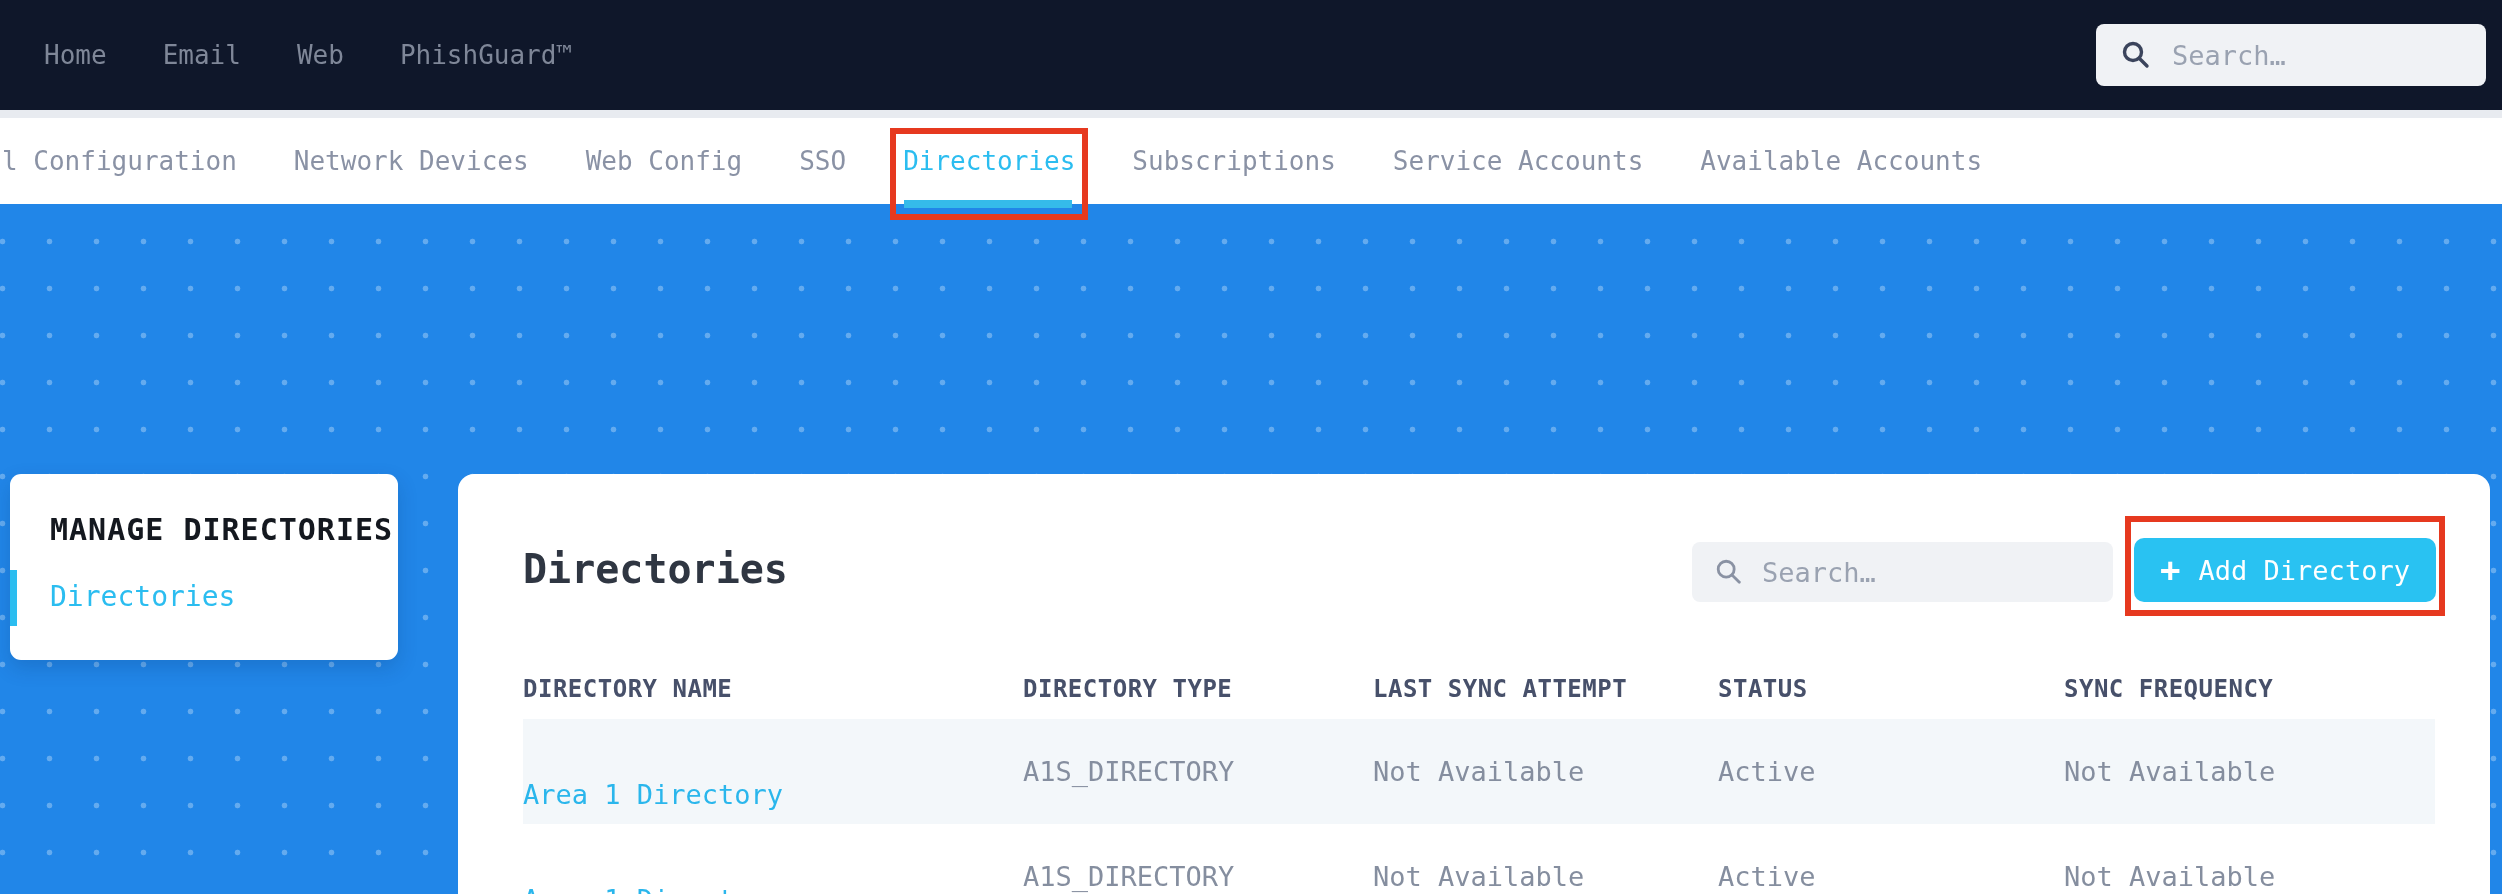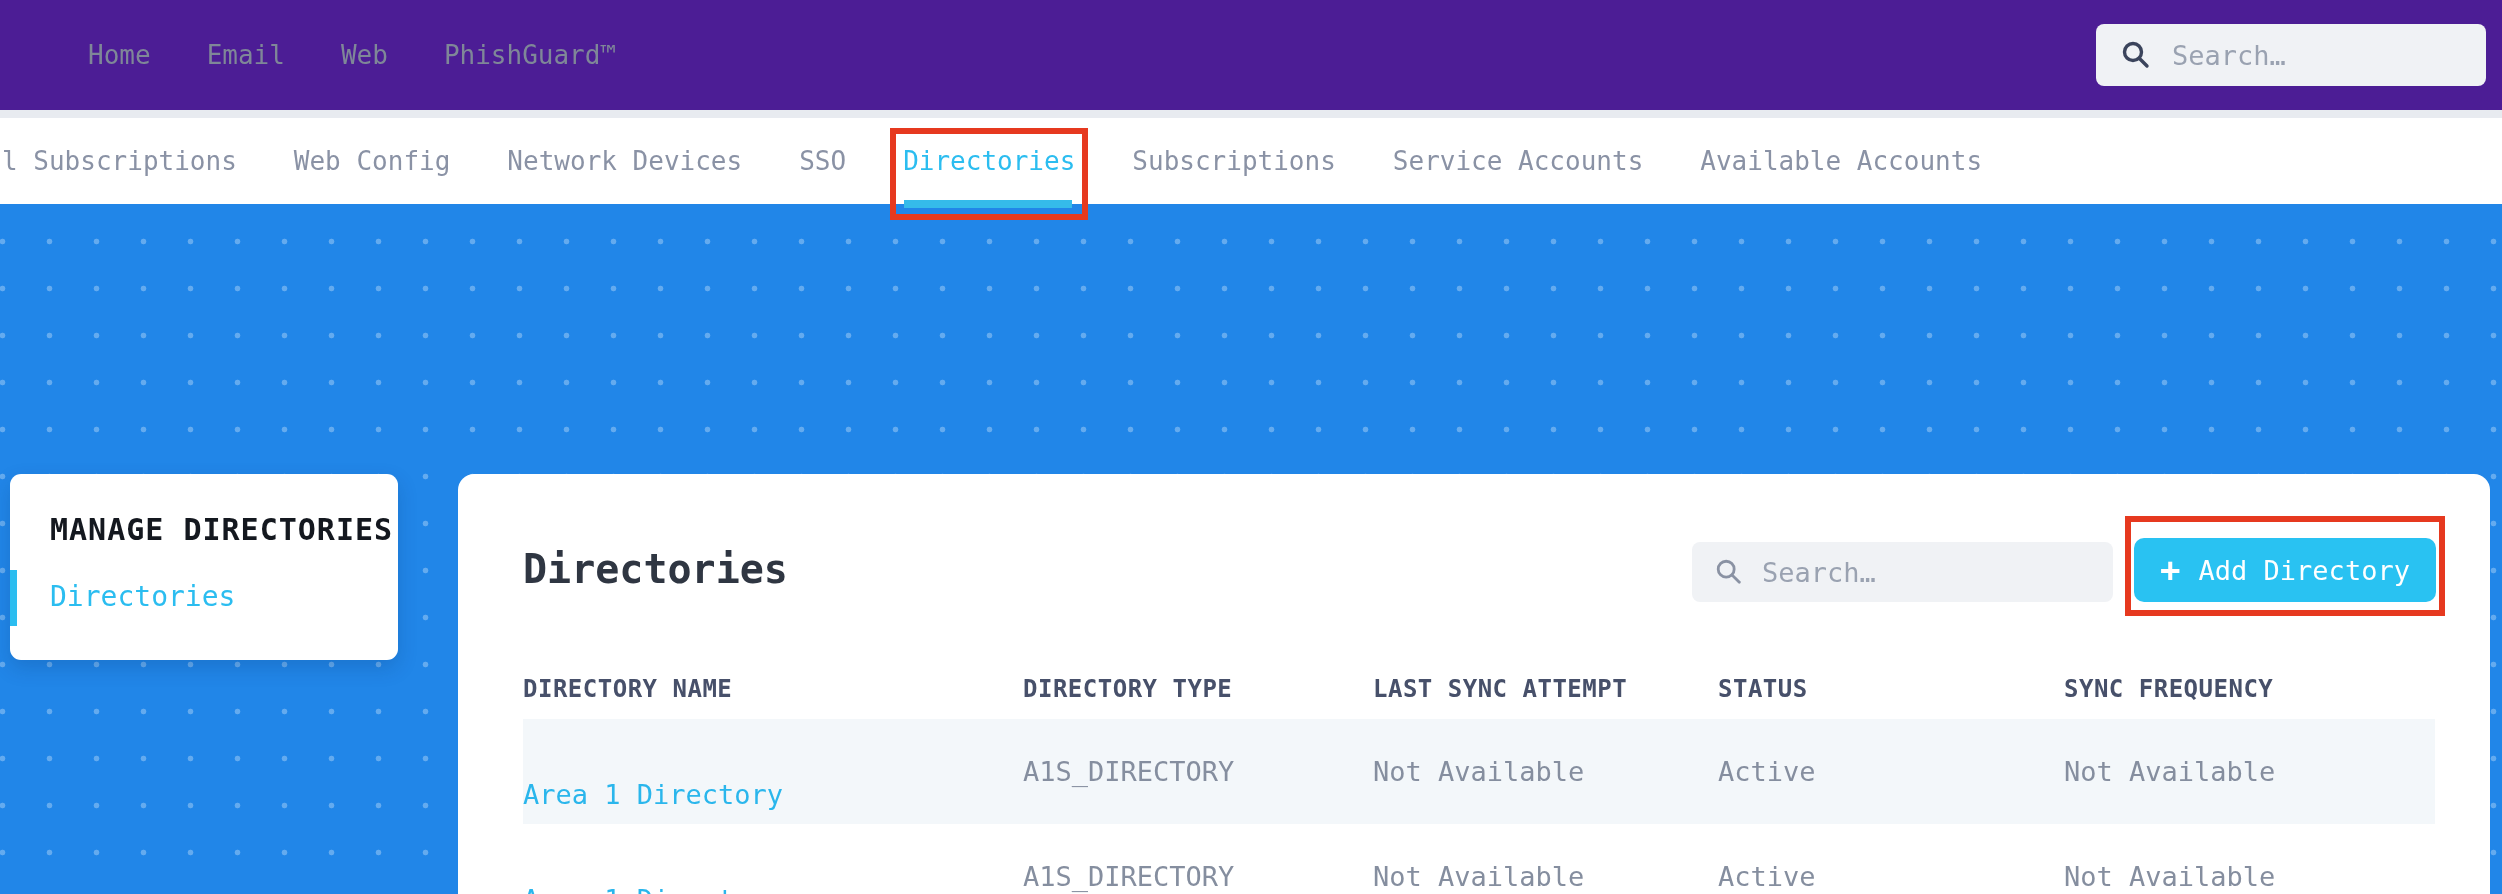--- a/index.html
+++ b/index.html
@@ -3,22 +3,22 @@
 <meta charset="utf-8">
 <style>
   * { margin:0; padding:0; box-sizing:border-box; }
   html,body { width:2502px; height:894px; }
   body {
     position:relative; overflow:hidden; background:#ffffff;
     font-family:"DejaVu Sans Mono","Liberation Mono",monospace;
   }
 
   
-  .topnav { position:absolute; top:0; left:0; right:0; height:110px; background:#4c1d95;
-            display:flex; align-items:center; padding:0 16px 0 88px; z-index:4; }
+  .topnav { position:absolute; top:0; left:0; right:0; height:110px; background:#0f172a;
+            display:flex; align-items:center; padding:0 16px 0 44px; z-index:4; }
   .topnav-links { display:flex; gap:56px; }
   .topnav-link { color:#7f8798; font-size:26px; cursor:pointer; white-space:nowrap; }
   .topnav-search { margin-left:auto; width:390px; height:62px; background:#f0f2f5;
                    border-radius:8px; display:flex; align-items:center; padding:0 24px; gap:20px; }
   .search-icon { flex:0 0 auto; display:flex; }
   .topnav-search input, .card-search input {
     flex:1; min-width:0; border:none; background:transparent; outline:none;
     font-family:inherit; font-size:27px; color:#5a6272; }
   .topnav-search input::placeholder, .card-search input::placeholder { color:#9aa2b1; }
 
@@ -93,23 +93,23 @@
         <line x1="19.5" y1="19.5" x2="27" y2="27" stroke="#3b445c" stroke-width="3.4" stroke-linecap="round"></line>
       </svg>
     </span>
     <input type="text" placeholder="Search…" style="">
   </div>
 </div>
 
 <div class="nav-divider"></div>
 
 <div class="subnav">
-  <span class="subnav-item">l Subscriptions</span>
+  <span class="subnav-item">l Configuration</span>
+  <span class="subnav-item">Network Devices</span>
   <span class="subnav-item">Web Config</span>
-  <span class="subnav-item">Network Devices</span>
   <span class="subnav-item">SSO</span>
   <span class="subnav-item active">
     <span>Directories</span>
     <span class="tab-underline"></span>
     <span class="annotation-box tab-annotation"></span>
   </span>
   <span class="subnav-item">Subscriptions</span>
   <span class="subnav-item">Service Accounts</span>
   <span class="subnav-item">Available Accounts</span>
 </div>

